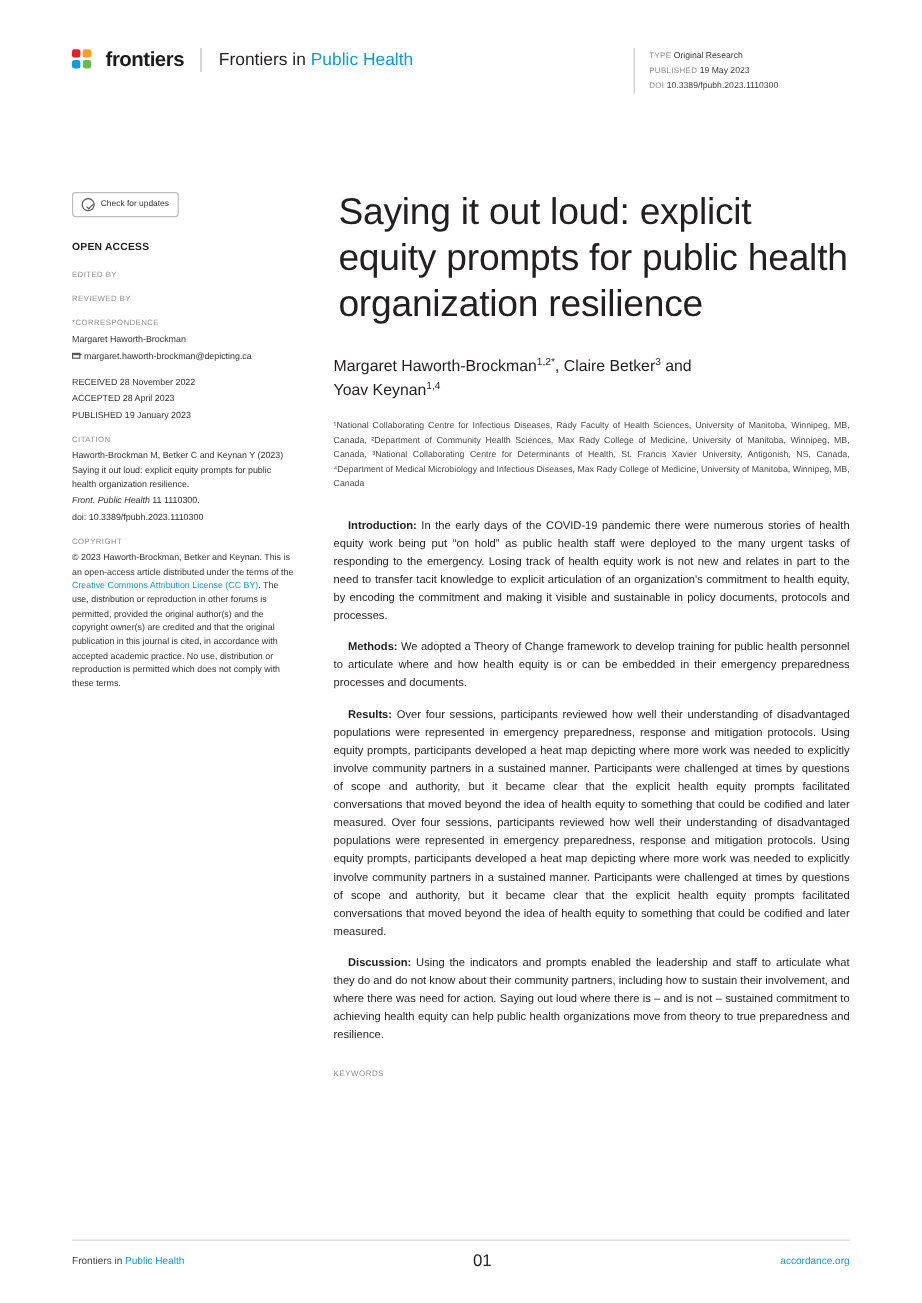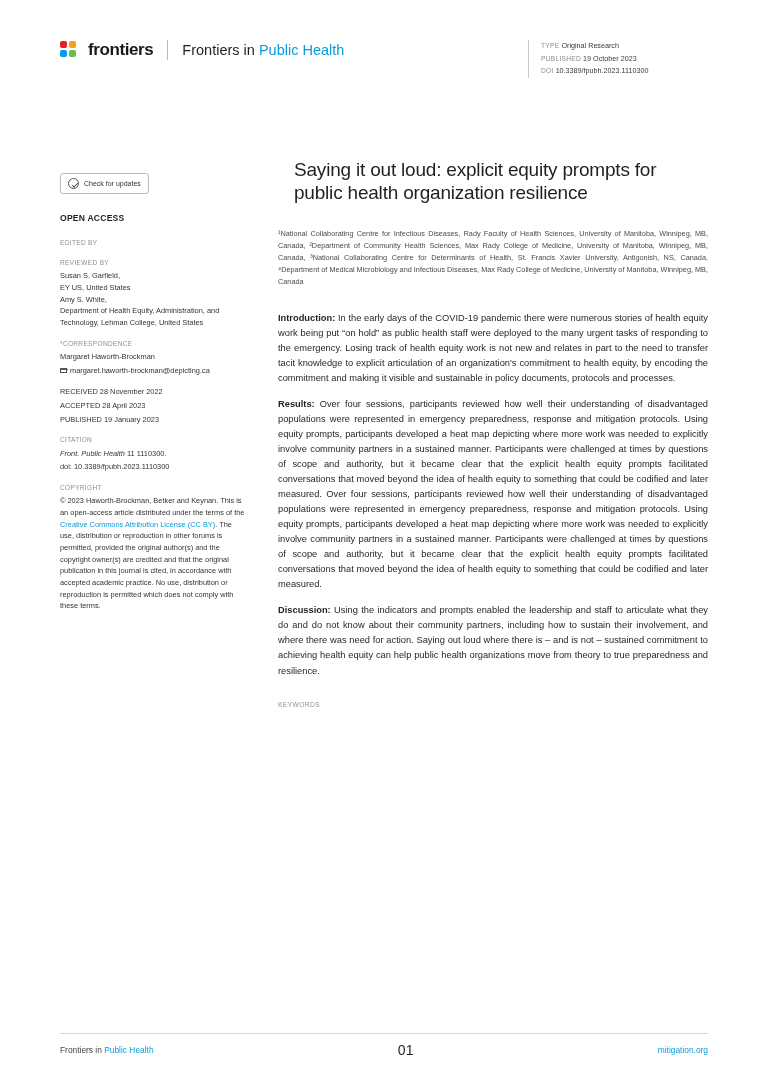--- a/index.html
+++ b/index.html
@@ -79,21 +79,21 @@
   .meta-label {
     color: #8a8a8a;
     text-transform: uppercase;
     letter-spacing: 0.3px;
     font-size: 6.6px;
   }
 
   
   .left-col {
     position: absolute;
-    top: 173px;
+    top: 160px;
     left: 60px;
     width: 186px;
     font-size: 7.4px;
     line-height: 1.58;
     color: #333;
   }
   .check-updates {
     display: inline-flex;
     align-items: center;
     gap: 5px;
@@ -156,26 +156,26 @@
   .link { color: #0b9cd6; text-decoration: none; text-align: center; }
 
   
   .right-col {
     position: absolute;
     top: 158px;
     left: 278px;
     width: 430px;
   }
   .title {
-    font-size: 19px;
+    font-size: 31px;
     line-height: 1.22;
     font-weight: 500;
     color: #231f20;
     letter-spacing: -0.2px;
-    margin: 0 0 24px 16px;
+    margin: 0 0 24px 4px;
   }
   .authors {
     font-size: 13.2px;
     line-height: 1.45;
     color: #231f20;
     margin: 0 0 14px 0;
     font-weight: 400;
   }
   .authors sup { font-size: 8.5px; }
   .affiliations {
@@ -186,21 +186,21 @@
     margin: 0 0 22px 0;
   }
 
   .abstract p {
     font-size: 9.3px;
     line-height: 1.62;
     text-align: justify;
     margin: 0 0 11px 0;
     color: #231f20;
   }
-  .abstract b { font-weight: bold; }
+  .abstract b { font-weight: bold; margin-left: 12px; }
 
   .kw-label {
     text-transform: uppercase;
     color: #8f8f8f;
     font-size: 6.6px;
     letter-spacing: 0.45px;
     margin-top: 22px;
     margin-bottom: 7px;
   }
   .keywords {
@@ -239,73 +239,75 @@
           <i></i>
           <i></i>
           <i></i>
       </span>
       <span class="logo-word">frontiers</span>
       <span class="logo-divider"></span>
       <span class="journal-name"><span>Frontiers in </span><span class="accent">Public Health</span></span>
     </div>
     <div class="meta-block">
       <div class="meta-row"><span class="meta-label">TYPE</span> <span>Original Research</span></div>
-      <div class="meta-row"><span class="meta-label">PUBLISHED</span> <span>19 October 2023</span></div>
+      <div class="meta-row"><span class="meta-label">PUBLISHED</span> <span>19 May 2023</span></div>
       <div class="meta-row"><span class="meta-label">DOI</span> <span>10.3389/fpubh.2023.1110300</span></div>
     </div>
   </div>
 
   <div class="left-col">
 
     <div class="check-updates">
       <span class="cu-icon"></span>
       <span>Check for updates</span>
     </div>
 
     <div class="open-access">OPEN ACCESS</div>
 
     <div class="lc-label">EDITED BY</div>
 
     <div class="lc-label">REVIEWED BY</div>
-    <div class="lc-text" style="white-space:pre-line">Susan S. Garfield,
-EY US, United States
-Amy S. White,
-Department of Health Equity, Administration, and Technology, Lehman College, United States</div>
 
     <div class="lc-label">*CORRESPONDENCE</div>
     <div class="lc-text">Margaret Haworth-Brockman</div>
     <div class="lc-text"><span class="mail-icon"></span><span>margaret.haworth-brockman@depicting.ca</span></div>
 
     <div style="height:8px"></div>
     <div class="lc-text">RECEIVED 28 November 2022</div>
     <div class="lc-text">ACCEPTED 28 April 2023</div>
     <div class="lc-text">PUBLISHED 19 January 2023</div>
 
     <div class="lc-label">CITATION</div>
+    <div class="lc-text">Haworth-Brockman M, Betker C and Keynan Y (2023) Saying it out loud: explicit equity prompts for public health organization resilience.</div>
     <div class="lc-text"><i>Front. Public Health</i><span> 11 1110300.</span></div>
     <div class="lc-text">doi: 10.3389/fpubh.2023.1110300</div>
 
     <div class="lc-label">COPYRIGHT</div>
     <div class="lc-text"><span>© 2023 Haworth-Brockman, Betker and Keynan. This is an open-access article distributed under the terms of the </span><a class="link" href="#">Creative Commons Attribution License (CC BY)</a><span>. The use, distribution or reproduction in other forums is permitted, provided the original author(s) and the copyright owner(s) are credited and that the original publication in this journal is cited, in accordance with accepted academic practice. No use, distribution or reproduction is permitted which does not comply with these terms.</span></div>
   </div>
 
   <div class="right-col">
     <h1 class="title">Saying it out loud: explicit equity prompts for public health organization resilience</h1>
 
+    <div class="authors">
+      <span>Margaret Haworth-Brockman</span><sup>1,2*</sup><span>, Claire Betker</span><sup>3</sup><span> and</span><br>
+      <span>Yoav Keynan</span><sup>1,4</sup>
+    </div>
 
     <div class="affiliations">¹National Collaborating Centre for Infectious Diseases, Rady Faculty of Health Sciences, University of Manitoba, Winnipeg, MB, Canada, ²Department of Community Health Sciences, Max Rady College of Medicine, University of Manitoba, Winnipeg, MB, Canada, ³National Collaborating Centre for Determinants of Health, St. Francis Xavier University, Antigonish, NS, Canada, ⁴Department of Medical Microbiology and Infectious Diseases, Max Rady College of Medicine, University of Manitoba, Winnipeg, MB, Canada</div>
 
     <div class="abstract">
       <p><b>Introduction:</b><span> In the early days of the COVID-19 pandemic there were numerous stories of health equity work being put “on hold” as public health staff were deployed to the many urgent tasks of responding to the emergency. Losing track of health equity work is not new and relates in part to the need to transfer tacit knowledge to explicit articulation of an organization's commitment to health equity, by encoding the commitment and making it visible and sustainable in policy documents, protocols and processes.</span></p>
+      <p><b>Methods:</b><span> We adopted a Theory of Change framework to develop training for public health personnel to articulate where and how health equity is or can be embedded in their emergency preparedness processes and documents.</span></p>
       <p><b>Results:</b><span> Over four sessions, participants reviewed how well their understanding of disadvantaged populations were represented in emergency preparedness, response and mitigation protocols. Using equity prompts, participants developed a heat map depicting where more work was needed to explicitly involve community partners in a sustained manner. Participants were challenged at times by questions of scope and authority, but it became clear that the explicit health equity prompts facilitated conversations that moved beyond the idea of health equity to something that could be codified and later measured. Over four sessions, participants reviewed how well their understanding of disadvantaged populations were represented in emergency preparedness, response and mitigation protocols. Using equity prompts, participants developed a heat map depicting where more work was needed to explicitly involve community partners in a sustained manner. Participants were challenged at times by questions of scope and authority, but it became clear that the explicit health equity prompts facilitated conversations that moved beyond the idea of health equity to something that could be codified and later measured.</span></p>
       <p><b>Discussion:</b><span> Using the indicators and prompts enabled the leadership and staff to articulate what they do and do not know about their community partners, including how to sustain their involvement, and where there was need for action. Saying out loud where there is – and is not – sustained commitment to achieving health equity can help public health organizations move from theory to true preparedness and resilience.</span></p>
     </div>
 
     <div class="kw-label">KEYWORDS</div>
   </div>
 
   <div class="footer">
     <div><span>Frontiers in </span><span class="accent">Public Health</span></div>
     <div class="page-num">01</div>
-    <div class="footer-right">mitigation.org</div>
+    <div class="footer-right">accordance.org</div>
   </div>
 
 </div>
 
 </body></html>

